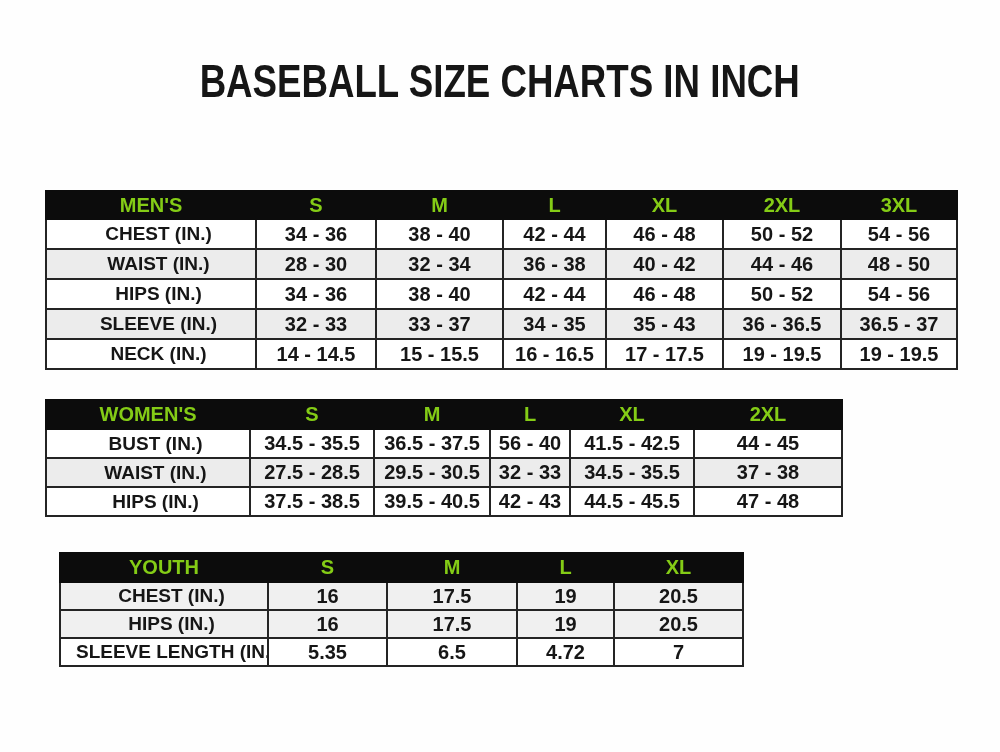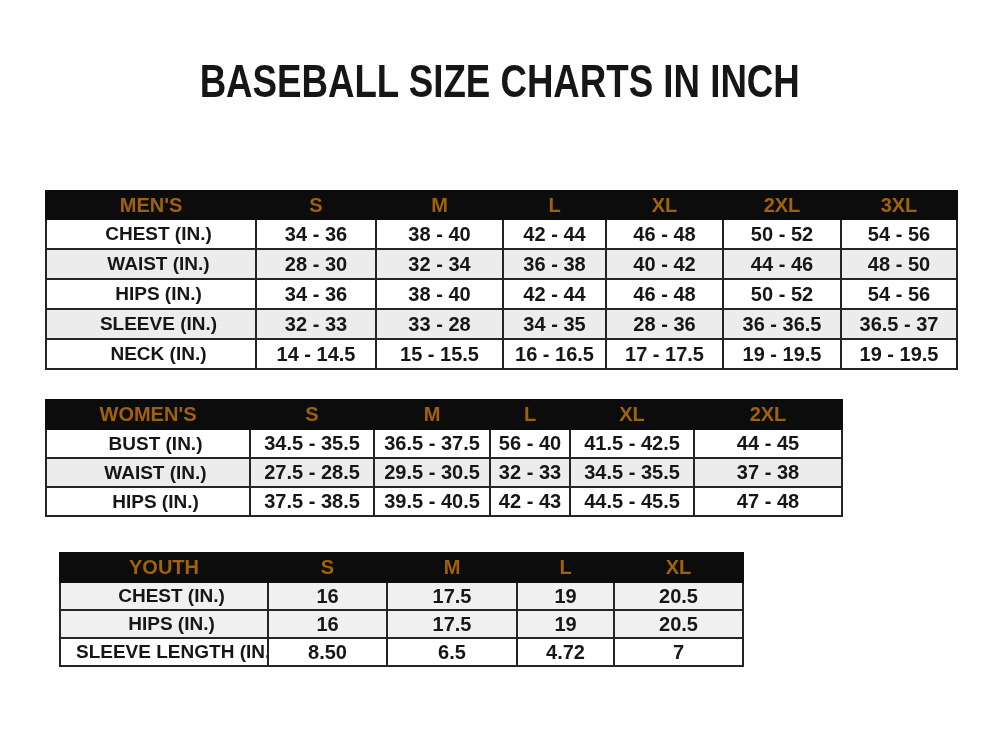--- a/index.html
+++ b/index.html
@@ -37,21 +37,21 @@
   .tbl th, .tbl td {
     border: 2px solid #242424;
     text-align: center;
     vertical-align: middle;
     padding: 0;
     overflow: hidden;
     white-space: nowrap;
   }
   .tbl thead th {
     background: #0c0c0c;
-    color: #a16207;
+    color: #84cc16;
     border-color: #0c0c0c;
     font-size: 20px;
   }
   .tbl td { font-size: 20px; background: #ffffff; }
   .tbl td.lbl { font-size: 19px; padding-left: 15px; }
 
   
   #mens thead th   { height: 26px; }
   #mens tbody td   { height: 28px; }
   #womens thead th { height: 27px; }
@@ -124,23 +124,23 @@
         <td>34 - 36</td>
         <td>38 - 40</td>
         <td>42 - 44</td>
         <td>46 - 48</td>
         <td>50 - 52</td>
         <td>54 - 56</td>
       </tr>
       <tr>
         <td class="lbl">SLEEVE (IN.)</td>
         <td>32 - 33</td>
-        <td>33 - 28</td>
+        <td>33 - 37</td>
         <td>34 - 35</td>
-        <td>28 - 36</td>
+        <td>35 - 43</td>
         <td>36 - 36.5</td>
         <td>36.5 - 37</td>
       </tr>
       <tr>
         <td class="lbl">NECK (IN.)</td>
         <td>14 - 14.5</td>
         <td>15 - 15.5</td>
         <td>16 - 16.5</td>
         <td>17 - 17.5</td>
         <td>19 - 19.5</td>
@@ -223,21 +223,21 @@
       </tr>
       <tr>
         <td class="lbl">HIPS (IN.)</td>
         <td>16</td>
         <td>17.5</td>
         <td>19</td>
         <td>20.5</td>
       </tr>
       <tr>
         <td class="lbl">SLEEVE LENGTH (IN.)</td>
-        <td>8.50</td>
+        <td>5.35</td>
         <td>6.5</td>
         <td>4.72</td>
         <td>7</td>
       </tr>
     </tbody>
   </table>
 
 </div>
 
 </body></html>

